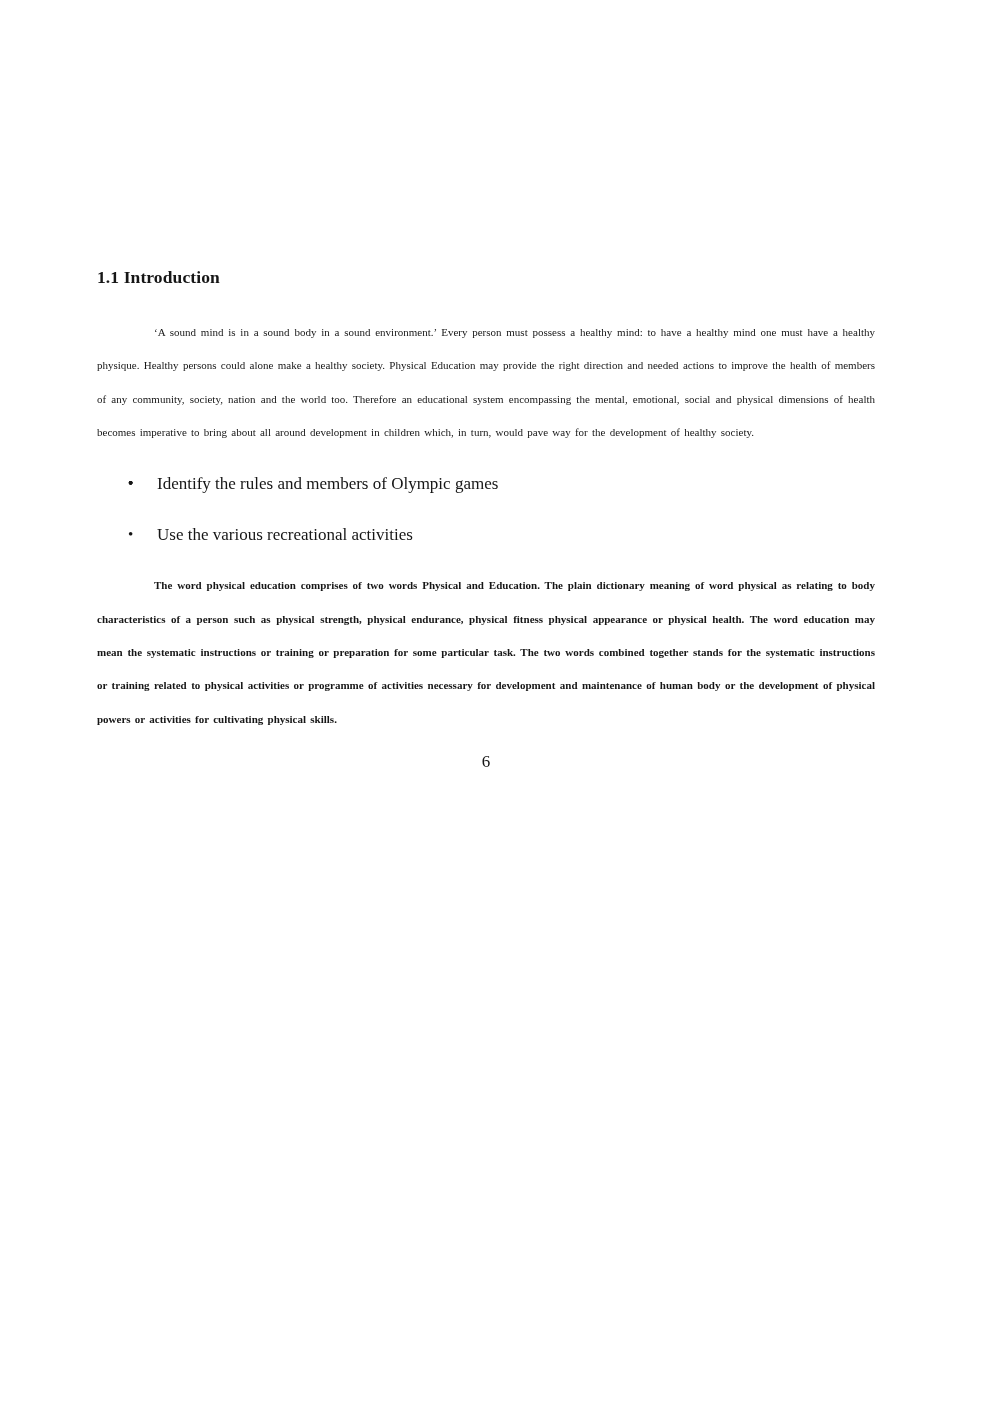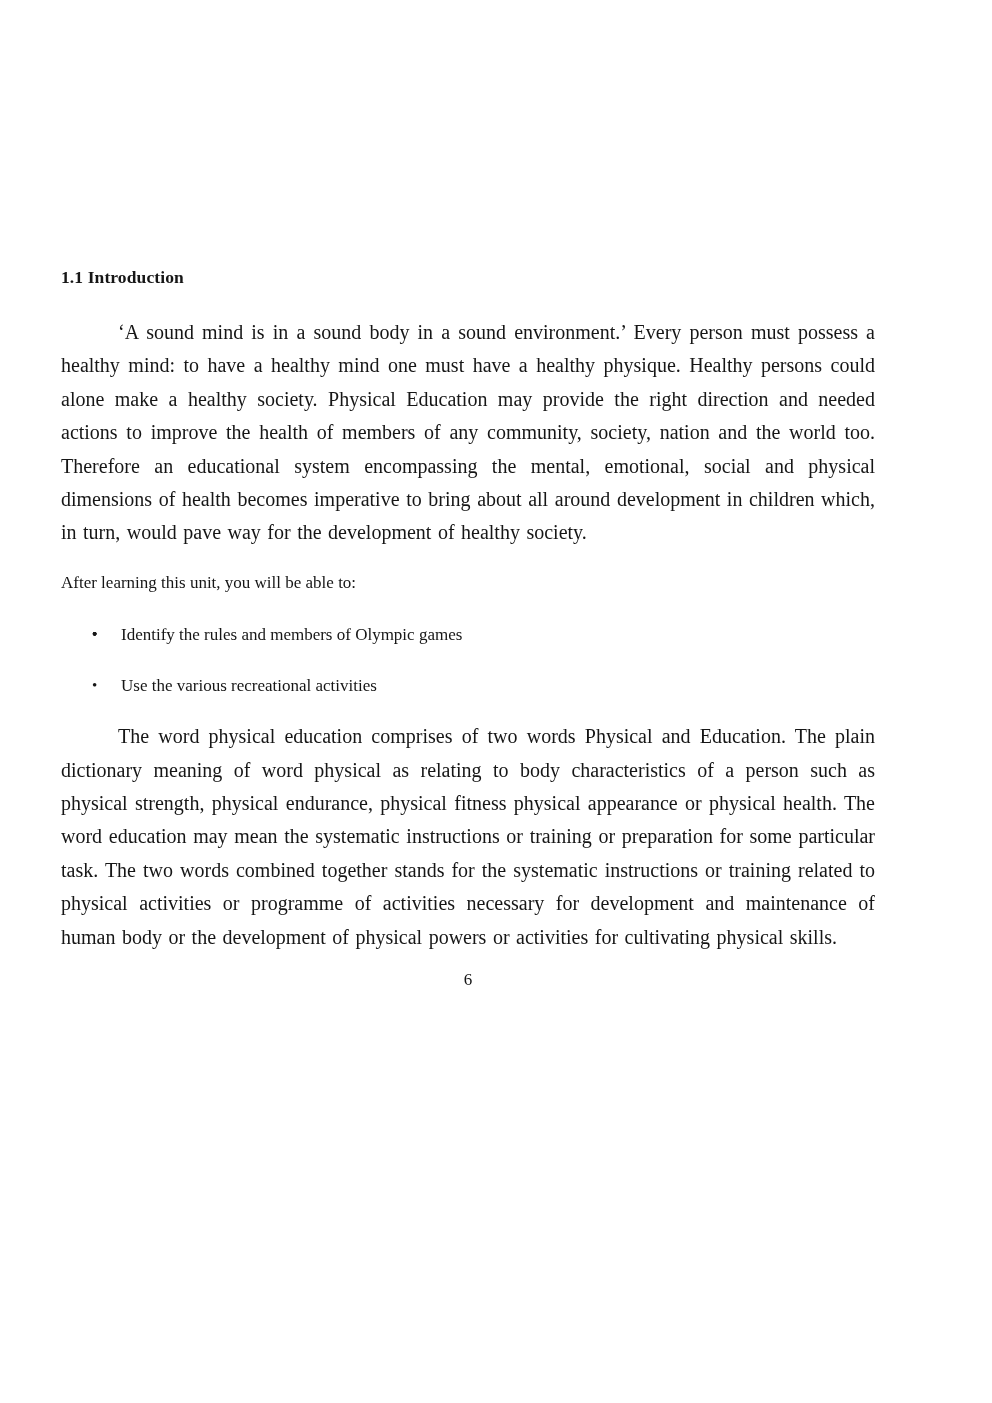--- a/index.html
+++ b/index.html
@@ -8,31 +8,31 @@
     width: 992px;
     height: 1403px;
     position: relative;
     font-family: "Liberation Serif", "DejaVu Serif", serif;
     color: #161616;
     overflow: hidden;
   }
   .page {
     width: 992px;
     height: 1403px;
-    padding: 266px 117px 0 61px;
+    padding: 266px 117px 0 97px;
   }
   .heading {
     font-size: 17.5px;
     font-weight: bold;
     line-height: 23px;
     margin-bottom: 27px;
     letter-spacing: 0.1px;
   }
   .para {
-    font-size: 20px;
+    font-size: 11px;
     line-height: 33.4px;
     text-align: justify;
     word-spacing: 1.5px;
   }
   .para.indent { text-indent: 57px; }
   .para.after-gap { margin-bottom: 16px; }
   .intro-line {
     font-size: 17px;
     line-height: 33.4px;
     margin-bottom: 19px;
@@ -47,39 +47,38 @@
     font-size: 17px;
     line-height: 33.4px;
     margin-bottom: 17.6px;
   }
   ul.objectives li .bullet {
     position: absolute;
     left: 31px;
     top: 0;
     font-size: 15px;
   }
-  .meaning-para { margin-bottom: 0; }
+  .meaning-para { margin-bottom: 0; font-weight: bold; }
   .page-number {
     text-align: center;
     font-size: 17px;
     line-height: 33.4px;
     margin-top: 9px;
   }
 </style>
 </head>
 <body>
 
 <div class="page">
 
   <h2 class="heading">1.1 Introduction</h2>
 
   <p class="para indent after-gap">‘A sound mind is in a sound body in a sound environment.’ Every person must possess a healthy mind: to have a healthy mind one must have a healthy physique. Healthy persons could alone make a healthy society. Physical Education may provide the right direction and needed actions to improve the health of members of any community, society, nation and the world too. Therefore an educational system encompassing the mental, emotional, social and physical dimensions of health becomes imperative to bring about all around development in children which, in turn, would pave way for the development of healthy society.</p>
 
 
-  <p class="intro-line">After learning this unit, you will be able to:</p>
 
   <ul class="objectives">
     <li>
       <span class="bullet">•</span>
     </li>
     <li>
       <span class="bullet">•</span>
     </li>
     <li>
       <span class="bullet">•</span>

